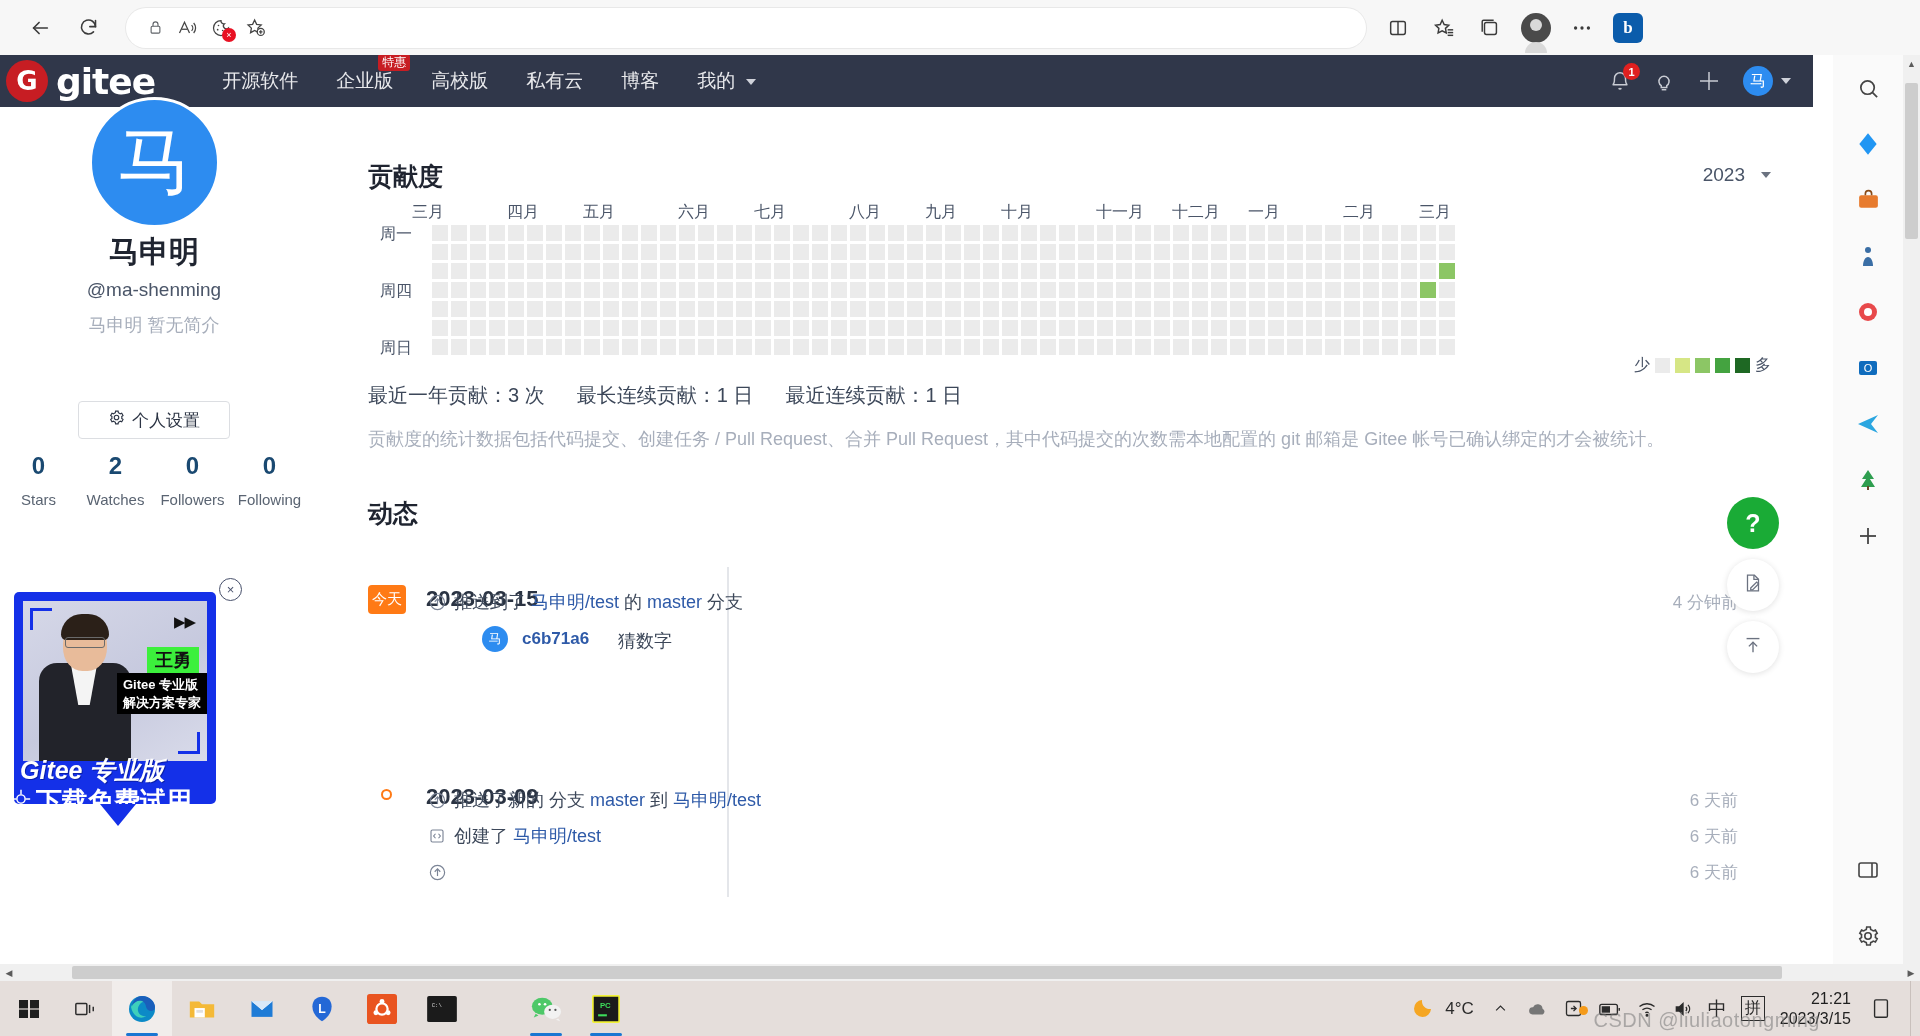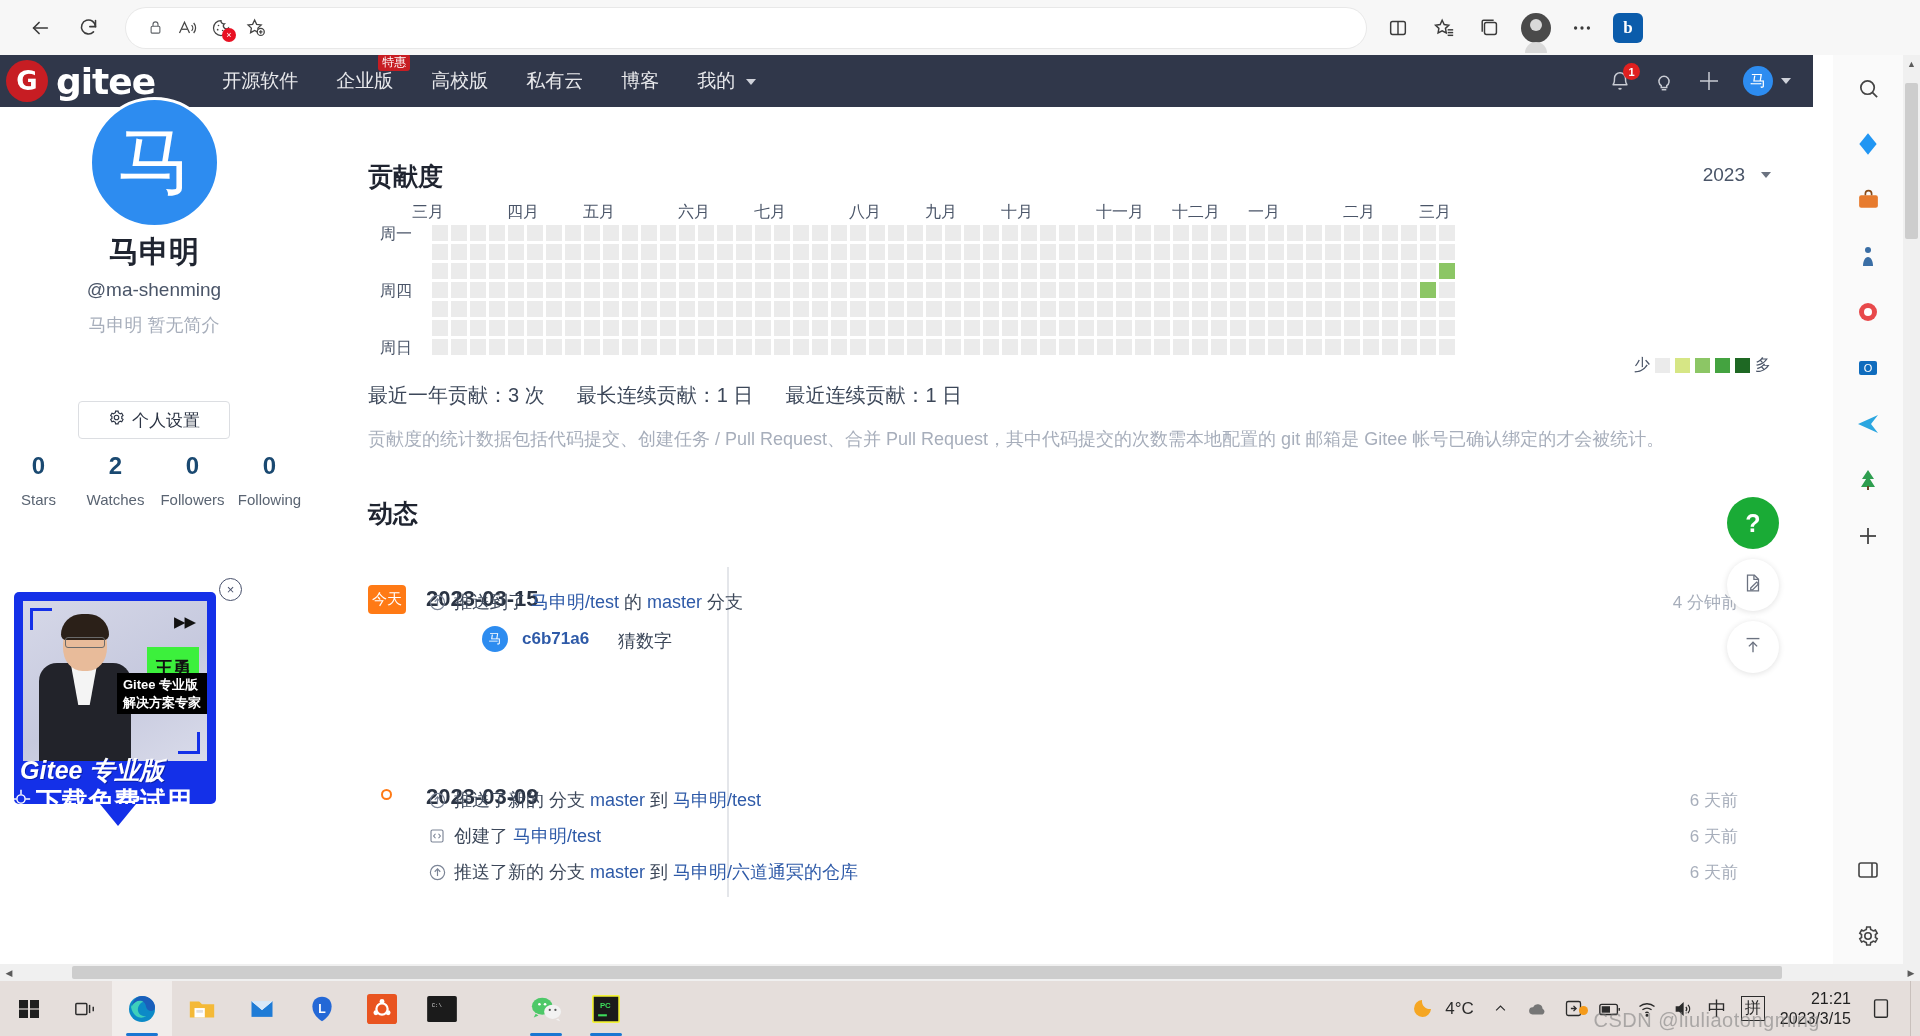--- a/index.html
+++ b/index.html
@@ -179,21 +179,21 @@
     position:absolute; left:2px; top:52px; width:92px; height:98px;
     background:#22232a; border-radius:18px 18px 0 0;
   }
   #ad-shirt {
     position:absolute; left:34px; top:54px; width:26px; height:40px; background:#f4f4f4;
     clip-path: polygon(0 0, 100% 0, 72% 100%, 28% 100%);
   }
   #ad-play { position:absolute; right:12px; top:12px; color:#111; font-size:15px; letter-spacing:-1px; }
   #ad-name-tag {
     position:absolute; right:8px; top:46px; background:#3cf03c; color:#111;
-    font-size:18px; font-weight:bold; padding:9px 8px;
+    font-size:18px; font-weight:bold; padding:1px 8px;
   }
   #ad-role-tag {
     position:absolute; right:0px; top:72px; background:#000; color:#fff;
     font-size:13px; font-weight:bold; padding:3px 6px; line-height:1.35; text-align:left;
   }
   #ad-title1 {
     position:absolute; left:6px; top:162px; color:#fff; font-size:25px; font-weight:bold;
     font-style: italic; text-shadow: 1px 1px 0 #0b1fa8; white-space: nowrap;
   }
   #ad-title2 {
@@ -1056,23 +1056,20 @@
           <span class="ev-time">6 天前</span>
         </div>
         <div class="tl-row">
           <span class="ev-icon">
             <svg width="19" height="19" viewBox="0 0 24 24" fill="none" stroke="currentColor" stroke-width="1.5">
                 <circle cx="12" cy="12" r="9"></circle>
                 <polyline points="8.5 11 12 7.5 15.5 11"></polyline>
                 <line x1="12" y1="7.5" x2="12" y2="16.5"></line>
               </svg>
           </span>
-          <span class="ev-text">
-            <span>推送了新的 分支 </span><span class="lnk">master</span><span> 到 </span><span class="lnk">马申明/六道通冥的仓库</span>
-          </span>
           <span class="ev-time">6 天前</span>
         </div>
       </div>
     </div>
 
     <div id="fab-stack">
       <div id="fab-help">?</div>
       <div class="fab-small">
         <span>
           <svg width="22" height="22" viewBox="0 0 24 24" fill="none" stroke="currentColor" stroke-width="1.4">

